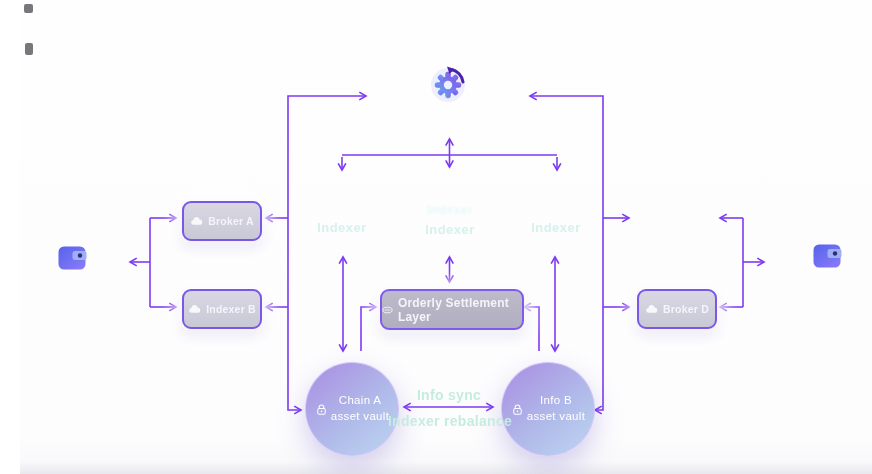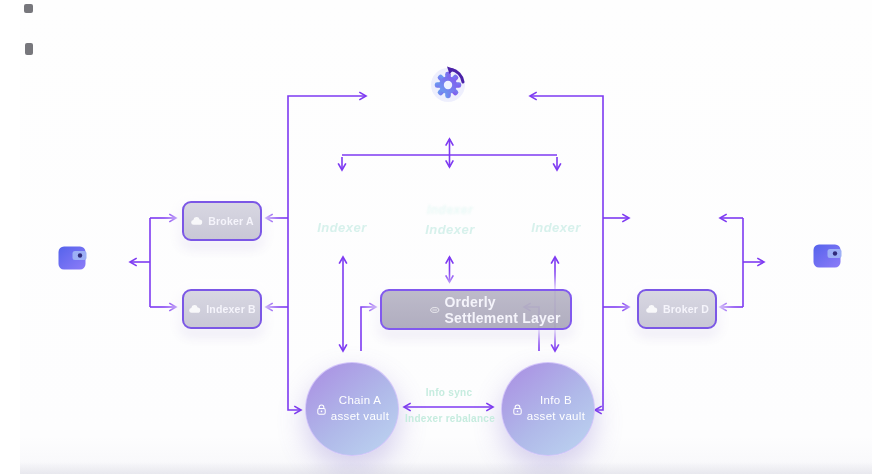--- a/index.html
+++ b/index.html
@@ -14,41 +14,40 @@
     position:absolute;z-index:2;display:flex;align-items:center;justify-content:center;gap:5px;
     border:2px solid #7b57e6;border-radius:9px;
     background:linear-gradient(180deg,#d8d7e2,#c9c8d6);
     box-shadow:0 0 14px 8px rgba(255,255,255,.85), 0 5px 12px rgba(94,70,170,.30);
     color:#f5f4fb;font-size:10.5px;font-weight:600;letter-spacing:.2px;
   }
   .broker{width:76px;height:36px;}
   .settlement{
     width:140px;height:37px;border-color:#8159ee;
     background:linear-gradient(180deg,rgba(186,183,199,.95),rgba(172,169,188,.95));
-    font-size:14px;
-    padding-left:48px;
+    font-size:12px;
   }
   .vault{
     position:absolute;z-index:2;width:92px;height:92px;border-radius:50%;
     background:linear-gradient(140deg,#aa90e3 5%,#b0b9e9 55%,#bdd6f1 100%);
     border:1px solid rgba(212,198,250,.95);
     box-shadow:0 12px 28px rgba(120,100,200,.30);
     display:flex;flex-direction:row;align-items:center;justify-content:center;gap:3px;
     color:#ffffff;font-size:11.5px;letter-spacing:.3px;text-align:center;
   }
   .vault .vname{line-height:1.35;}
   .indexer{
     position:absolute;z-index:2;transform:translateX(-50%);
     color:#d7f1ec;font-size:13px;font-weight:700;letter-spacing:.5px;
-    filter:blur(.4px);white-space:nowrap;font-style:italic;
+    filter:blur(.4px);white-space:nowrap;
   }
   .indexer.ghost{color:#e9f9f6;filter:blur(.8px);font-size:12px;}
   .flow-label{
     position:absolute;z-index:2;transform:translateX(-50%);
-    color:#c6ecdf;font-size:10px;font-weight:700;letter-spacing:.3px;
+    color:#c6ecdf;font-size:14px;font-weight:700;letter-spacing:.3px;
     filter:blur(.3px);white-space:nowrap;
   }
   .artifact{position:absolute;z-index:3;background:#43434a;opacity:.72;border-radius:2px;}
   .bottom-fade{position:absolute;left:0;right:0;bottom:0;height:12px;z-index:0;
     background:linear-gradient(180deg,rgba(231,231,238,0),#e8e8ee);}
 </style>
 </head>
 <body>
 
 <div class="stage">

